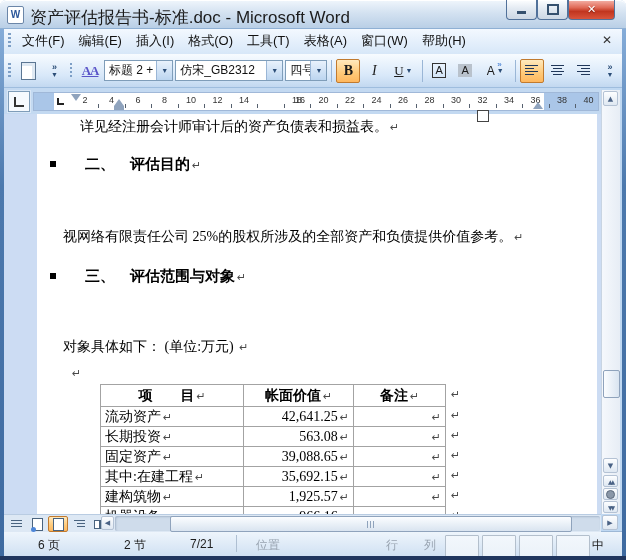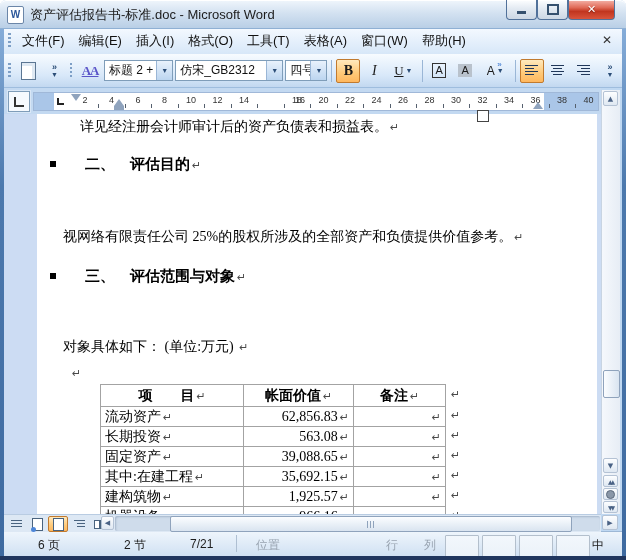--- a/index.html
+++ b/index.html
@@ -10,21 +10,21 @@
   .edge-l{left:0}.edge-r{right:0}
   .edge-b{position:absolute;left:0;right:0;bottom:0;height:4px;background:#20365e;z-index:61;}
 
   
   .titlebar{position:absolute;left:0;top:0;width:626px;height:28px;z-index:62;
     background:linear-gradient(#f0f6fc,#d4e2f1 45%,#b9cfe6);border-bottom:1px solid #8fb0d4;
     border-radius:6px 6px 0 0;box-shadow:inset 0 1px #fff;}
   .app-icon{position:absolute;left:7px;top:6px;width:15px;height:16px;background:#fff;
     border:1px solid #6b86a8;border-radius:2px;font-size:10px;font-weight:bold;color:#2b579a;
     text-align:center;line-height:15px;}
-  .title-text{position:absolute;left:30px;top:6px;font-size:13px;color:#1c1c1c;}
+  .title-text{position:absolute;left:30px;top:6px;font-size:17px;color:#1c1c1c;}
   .wbtn{position:absolute;top:0;height:19px;border:1px solid #51719a;border-top:none;
     border-radius:0 0 4px 4px;background:linear-gradient(#fdfeff,#e3eaf2 45%,#ccd7e4);
     box-shadow:inset 0 1px rgba(255,255,255,.9);display:flex;align-items:center;justify-content:center;}
   .wbtn.min{left:506px;width:29px}.wbtn.restore{left:537px;width:29px}
   .wbtn.close{left:568px;width:45px;background:linear-gradient(#f4b3a9,#e06a57 40%,#c1351f 60%,#d9543c);}
   .g-min{width:9px;height:3px;background:#35506e;margin-top:6px;}
   .g-restore{width:8px;height:7px;border:2px solid #35506e;background:transparent;}
   .g-close{color:#fff;font-size:11px;font-weight:bold;text-shadow:0 1px 1px #7c1d10;font-family:"DejaVu Sans",sans-serif;}
 
   
@@ -355,21 +355,21 @@
 
       <table class="dtable">
         <tbody>
             <tr>
           <th class="c-item"><span>项　　目</span><span class="pmark">↵</span></th>
           <th class="c-val" style="text-align:center"><span>帐面价值</span><span class="pmark">↵</span></th>
           <th class="c-note" style="text-align:center"><span>备注</span><span class="pmark">↵</span></th>
         </tr>
         <tr>
           <td class="c-item i0"><span>流动资产</span><span class="pmark">↵</span></td>
-          <td class="c-val"><span>62,856.83</span><span class="pmark">↵</span></td>
+          <td class="c-val"><span>42,641.25</span><span class="pmark">↵</span></td>
           <td class="c-note"><span class="pmark">↵</span></td>
         </tr>
         <tr>
           <td class="c-item i0"><span>长期投资</span><span class="pmark">↵</span></td>
           <td class="c-val"><span>563.08</span><span class="pmark">↵</span></td>
           <td class="c-note"><span class="pmark">↵</span></td>
         </tr>
         <tr>
           <td class="c-item i0"><span>固定资产</span><span class="pmark">↵</span></td>
           <td class="c-val"><span>39,088.65</span><span class="pmark">↵</span></td>

